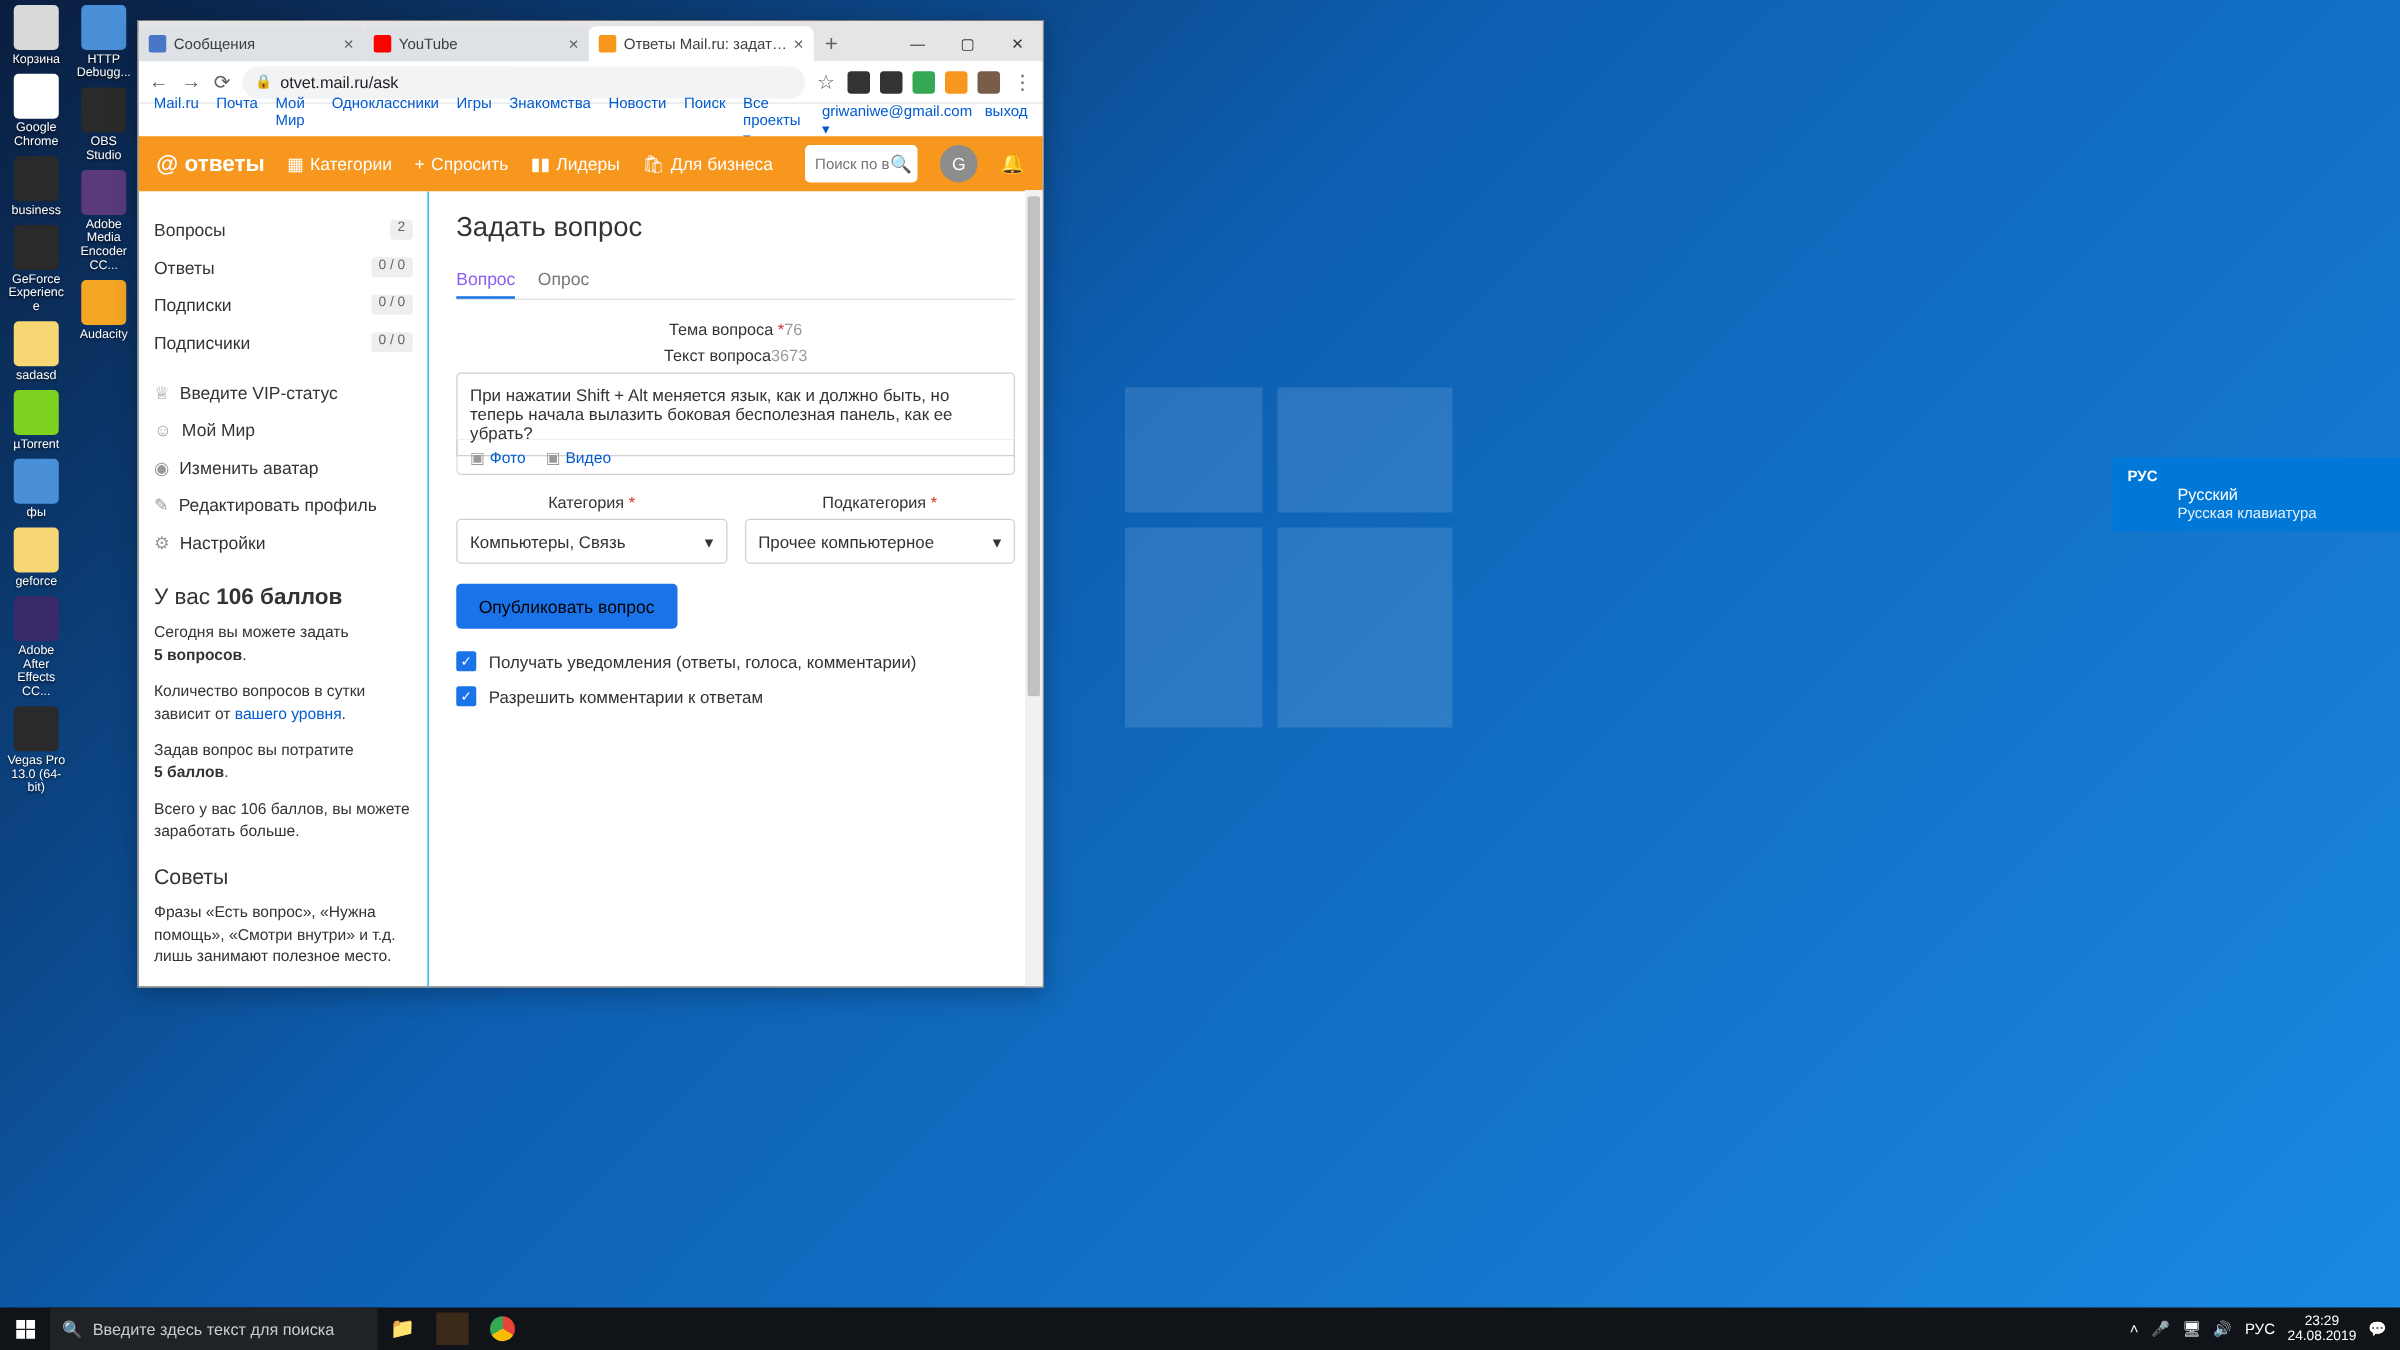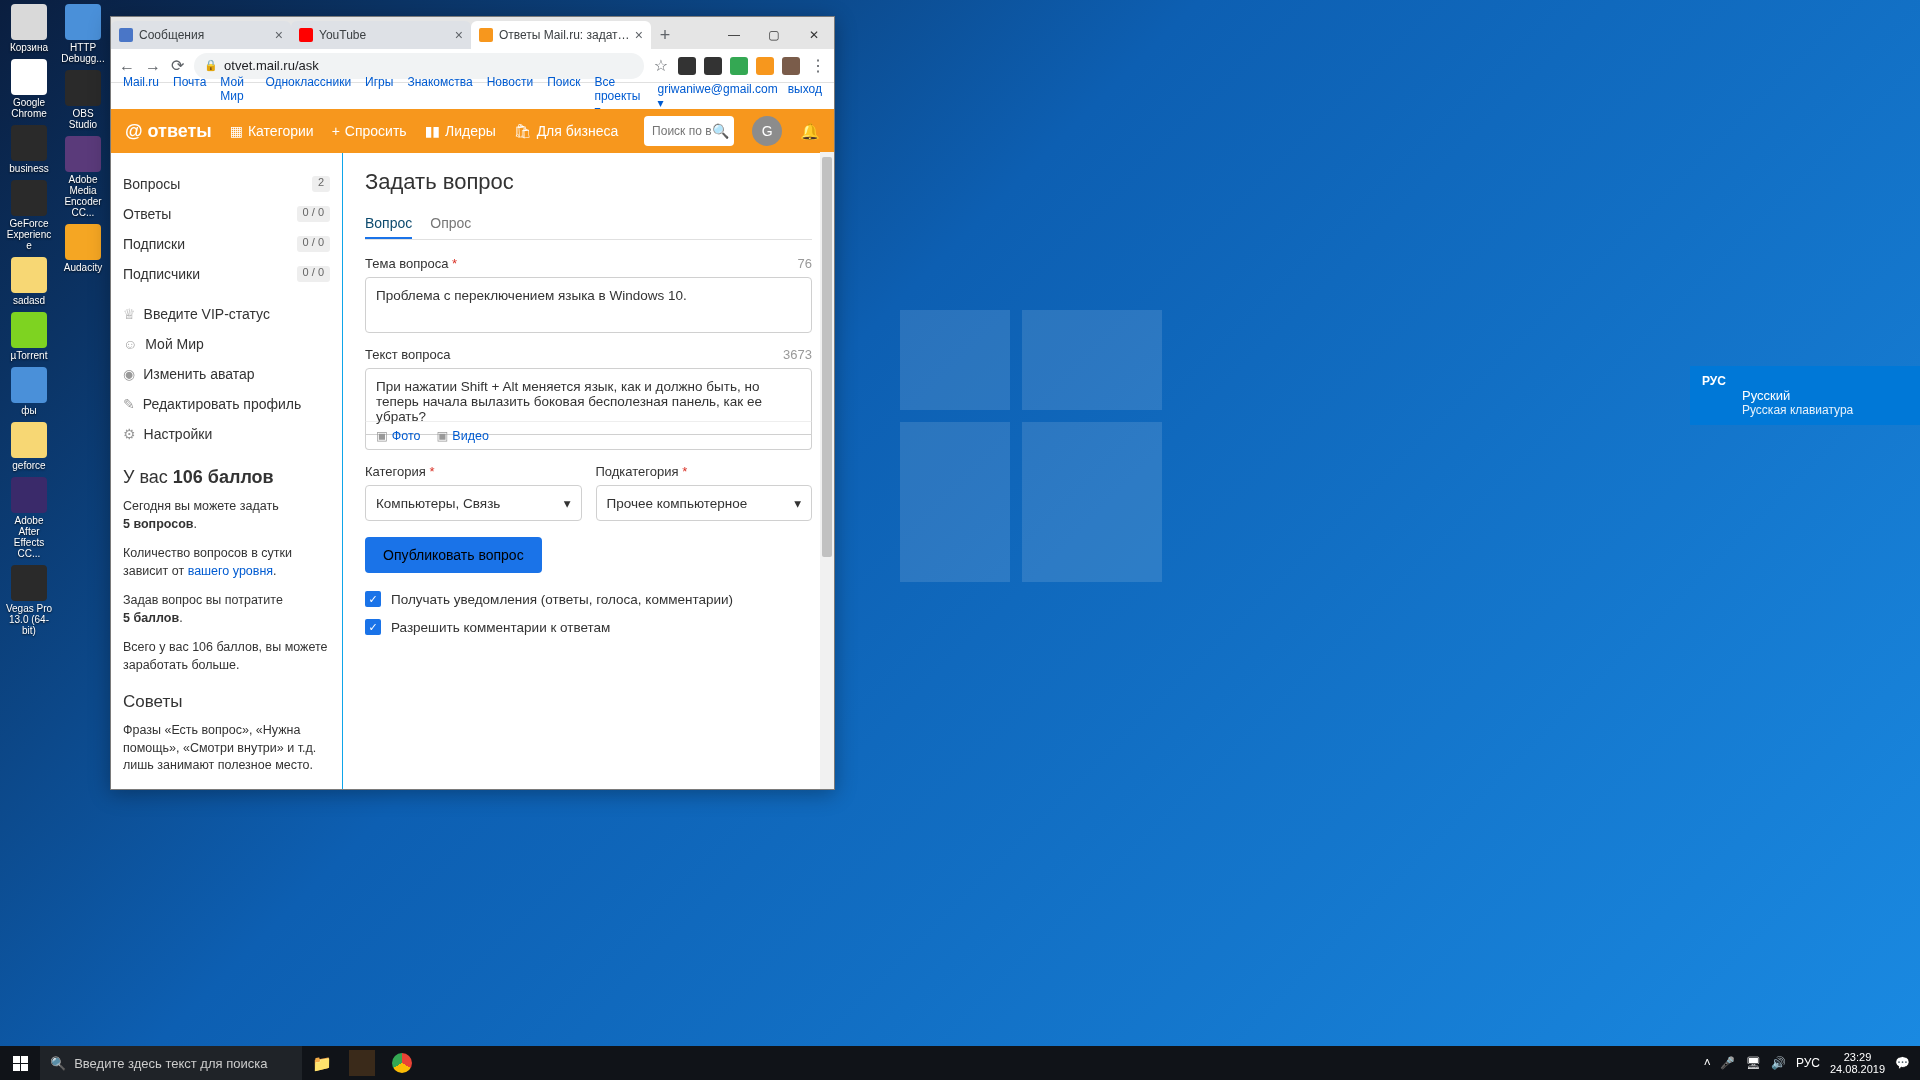--- a/index.html
+++ b/index.html
@@ -59,22 +59,22 @@
 .sidebar .badge { background: #eee; border-radius: 3px; padding: 0 6px; font-size: 11px; color: #666; }
 .sidebar .link { display: flex; align-items: center; gap: 8px; padding: 7px 0; }
 .sidebar .sec-title { font-size: 18px; margin: 18px 0 10px; }
 .sidebar .txt { font-size: 12.5px; color: #333; line-height: 1.4; margin-bottom: 12px; }
 .sidebar .txt a { color: #005bd1; }
 
 .main { flex: 1; padding: 16px 22px; font-size: 14px; color: #333; overflow-y: auto; }
 .main h1 { font-size: 22px; font-weight: normal; margin-bottom: 14px; }
 .tabs { display: flex; gap: 18px; border-bottom: 1px solid #e0e0e0; margin-bottom: 16px; }
 .tabs .t { padding: 6px 0; color: #777; font-size: 14px; }
-.tabs .t.active { color: #0c4a6e; border-bottom: 2px solid #1a73e8; }
-.label { font-size: 13px; display: flex; justify-content: space-between; margin-bottom: 6px; }
+.tabs .t.active { color: #8b5cf6; border-bottom: 2px solid #1a73e8; }
+.label { font-size: 13px; display: flex; justify-content: center; margin-bottom: 6px; }
 .label .req { color: #d93025; }
 .field { border: 1px solid #d0d0d0; border-radius: 4px; padding: 10px; font-size: 13.5px; color: #333; margin-bottom: 14px; min-height: 56px; background: #fff; }
 .field.tall { min-height: 48px; }
 .attach { display: flex; gap: 16px; font-size: 12.5px; padding: 6px 10px; border-top: 1px solid #eee; margin-top: -14px; margin-bottom: 14px; border: 1px solid #d0d0d0; border-top: 1px solid #eee; border-radius: 0 0 4px 4px; }
 .attach span { color: #005bd1; display: flex; align-items: center; gap: 4px; }
 .attach .ic { color: #999; }
 .cats { display: flex; gap: 14px; margin-bottom: 16px; }
 .cats > div { flex: 1; }
 .select { border: 1px solid #d0d0d0; border-radius: 4px; padding: 9px 10px; font-size: 13.5px; display: flex; justify-content: space-between; align-items: center; background: #fff; }
 .publish { background: #1a73e8; color: #000000; border: none; padding: 10px 18px; border-radius: 4px; font-size: 14px; margin-bottom: 18px; }
@@ -325,21 +325,20 @@
       <h1>Задать вопрос</h1>
       <div class="tabs">
         <div class="t active">Вопрос</div>
         <div class="t">Опрос</div>
       </div>
 
       <div class="label">
         <span><span>Тема вопроса</span> <span class="req">*</span></span>
         <span style="color:#999;">76</span>
       </div>
-      <div class="field">Проблема с переключением языка в Windows 10.</div>
 
       <div class="label">
         <span>Текст вопроса</span>
         <span style="color:#999;">3673</span>
       </div>
       <div class="field tall" style="border-radius:4px 4px 0 0;margin-bottom:0;">При нажатии Shift + Alt меняется язык, как и должно быть, но теперь начала вылазить боковая бесполезная панель, как ее убрать?</div>
       <div class="attach">
         <span>
             <span class="ic">▣</span>
             <span>Фото</span>

